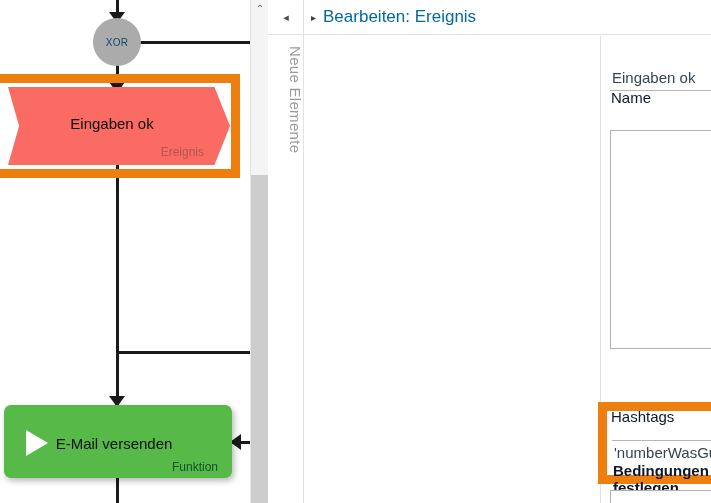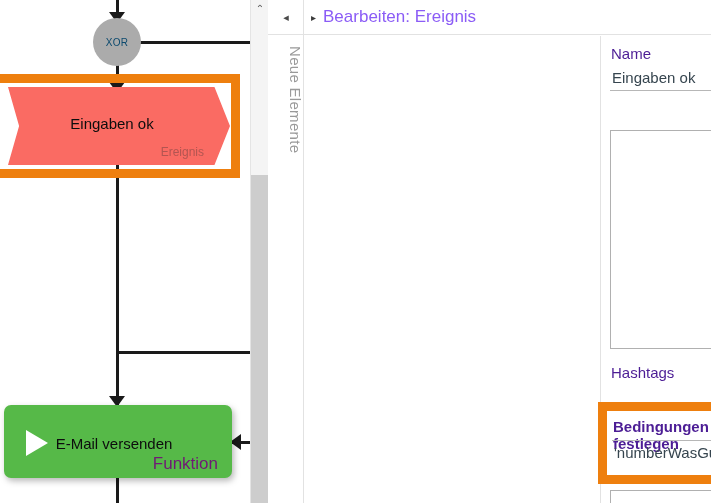--- a/index.html
+++ b/index.html
@@ -87,21 +87,21 @@
     background: #56b948;
     border-radius: 7px;
     filter: drop-shadow(2px 3px 3px rgba(0,0,0,.28));
   }
   #function-node .node-title {
     position: absolute; left: 0; right: 8px; top: 30px;
     text-align: center; font-size: 15px; color: #0d0d0d;
   }
   #function-node .node-type {
     position: absolute; right: 14px; bottom: 4px;
-    font-size: 17px; color: #701a75; margin-left: 37px;
+    font-size: 12px; color: #14532d; margin-left: 37px;
   }
   #function-play {
     position: absolute; left: 22px; top: 25px;
     width: 0; height: 0;
     border-top: 13px solid transparent;
     border-bottom: 13px solid transparent;
     border-left: 22px solid #ffffff;
   }
 
   
@@ -159,27 +159,28 @@
     position: absolute; left: 0; top: 0;
     width: 407px; height: 35px;
     border-bottom: 1px solid #e2e2e2;
     display: flex; align-items: center;
     padding-left: 7px;
   }
   #props-header-caret {
     font-size: 10px; color: #3b3b3b; margin-right: 7px;
   }
   #props-header-title {
-    font-size: 17px; color: #8b5cf6;
+    font-size: 17px; color: #0369a1;
   }
 
   .field-label {
     position: absolute;
     font-size: 15px;
-    color: #4c1d95;
+    color: #0f172a;
+    margin-top: 44px;
   }
 
   #name-label { left: 307px; top: 45px; }
   #name-input {
     position: absolute; left: 306px; top: 67px;
     width: 376px; height: 24px;
     border: none;
     border-bottom: 1px solid #b7b7b7;
     background: transparent;
     font-family: "Liberation Sans", sans-serif;

